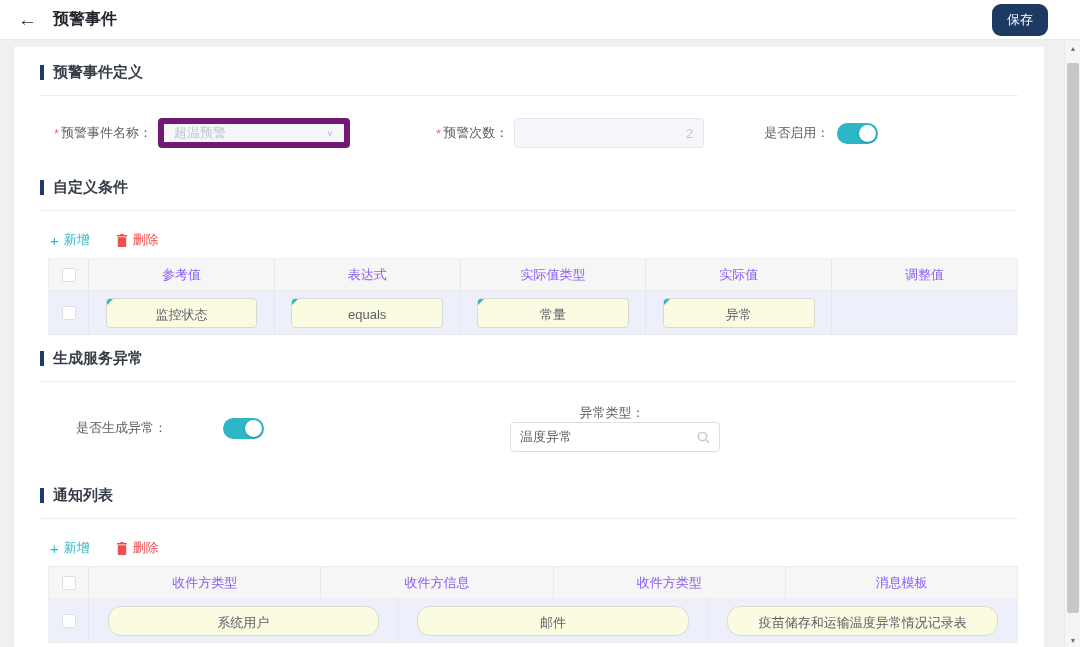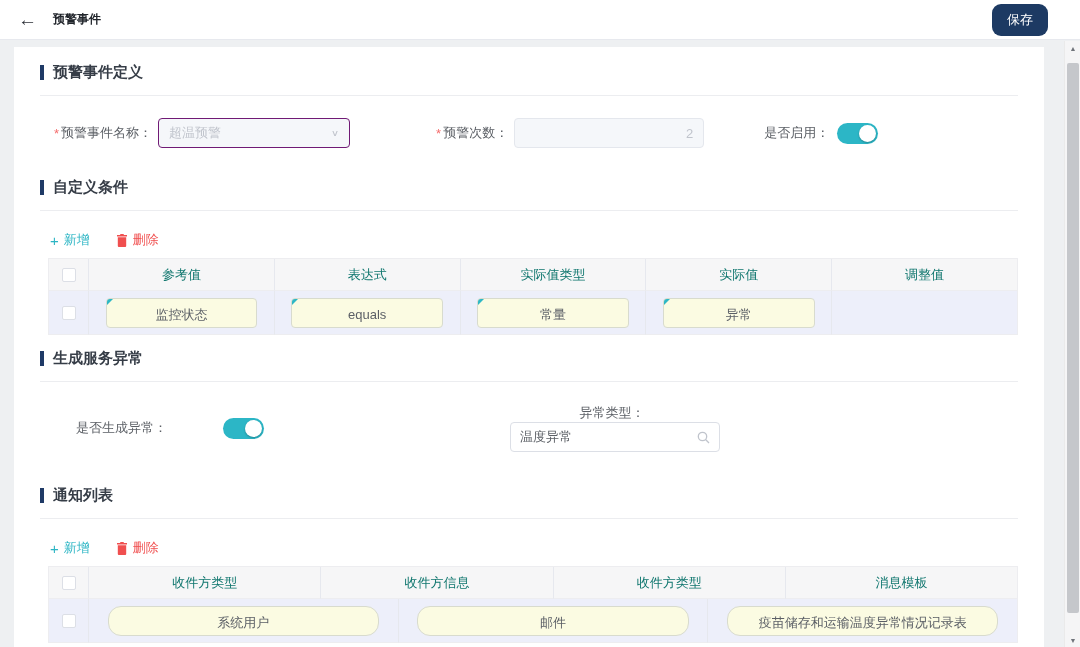--- a/index.html
+++ b/index.html
@@ -10,21 +10,21 @@
     color:#303133;
     position:relative;
   }
   
   .topbar {
     position:absolute; top:0; left:0; width:1080px; height:40px;
     background:#fff; border-bottom:1px solid #e7e9ee;
     display:flex; align-items:center; padding:0 18px; z-index:5;
   }
   .back-arrow { font-size:19px; color:#2b2f36; cursor:pointer; line-height:1; }
-  .page-title { font-size:12px; font-weight:bold; color:#21252b; margin-left:16px; }
+  .page-title { font-size:16px; font-weight:bold; color:#21252b; margin-left:16px; }
   .save-btn {
     margin-left:auto; margin-right:14px;
     background:#1d3a63; color:#fff; font-size:13px;
     padding:7px 15px; border:none; border-radius:9px; cursor:pointer;
     font-family:inherit;
   }
   
   .content {
     position:absolute; top:41px; left:0; right:16px; bottom:0;
     background:#eef0f2; overflow:hidden;
@@ -38,21 +38,21 @@
   .section-bar { width:4px; height:15px; background:#1f3a66; margin-right:9px; }
   .section-title { font-size:15px; color:#363d47; }
   .divider { height:1px; background:#ecedf0; margin-top:13px; }
   
   .form-row { display:flex; align-items:center; margin-top:22px; margin-bottom:30px; }
   .field { display:flex; align-items:center; }
   .field-label { font-size:13px; color:#5c6066; white-space:nowrap; }
   .req { color:#f56c6c; margin-right:2px; font-size:13px; }
   .sel-box {
     width:192px; height:30px; margin-left:6px;
-    background:#f5f7fa; border:1px solid #701a75; border-radius:4px;
+    background:#f5f7fa; border:6px solid #701a75; border-radius:4px;
     display:flex; align-items:center; padding:0 10px;
     font-size:13px; color:#c0c4cc; cursor:not-allowed;
   }
   .sel-box .sel-val { flex:1; }
   .chev { color:#c0c4cc; font-size:11px; transform:scaleY(0.8); }
   .num-box {
     width:190px; height:30px; margin-left:6px;
     background:#f5f7fa; border:1px solid #e4e7ed; border-radius:4px;
     display:flex; align-items:center; justify-content:flex-end; padding:0 10px;
     font-size:13px; color:#c0c4cc; cursor:not-allowed;
@@ -76,21 +76,21 @@
   
   .toolbar { display:flex; align-items:center; margin-top:20px; margin-left:10px; }
   .tb-btn { display:flex; align-items:center; font-size:13px; cursor:pointer; }
   .tb-add { color:#2bb5c4; }
   .tb-add .plus { font-size:15px; margin-right:5px; line-height:1; }
   .tb-del { color:#f04f4f; margin-left:26px; }
   .tb-del svg { margin-right:5px; }
   
   .tbl { margin-top:9px; margin-left:8px; border:1px solid #ededf0; border-bottom:none; }
   .tbl-row { display:flex; }
-  .tbl-head .cell { background:#f6f6f7; height:32px; font-size:13px; color:#0f766e; }
+  .tbl-head .cell { background:#f6f6f7; height:32px; font-size:13px; color:#8b5cf6; }
   .tbl-body .cell { background:#edeffa; height:44px; }
   .cell {
     display:flex; align-items:center; justify-content:center;
     border-right:1px solid #e6e8ee; border-bottom:1px solid #ededf0;
     flex:1; position:relative;
   }
   .cell:last-child { border-right:none; }
   .cell.cb { flex:0 0 40px; }
   .checkbox {
     width:14px; height:14px; background:#fff; border:1px solid #dcdfe6;

